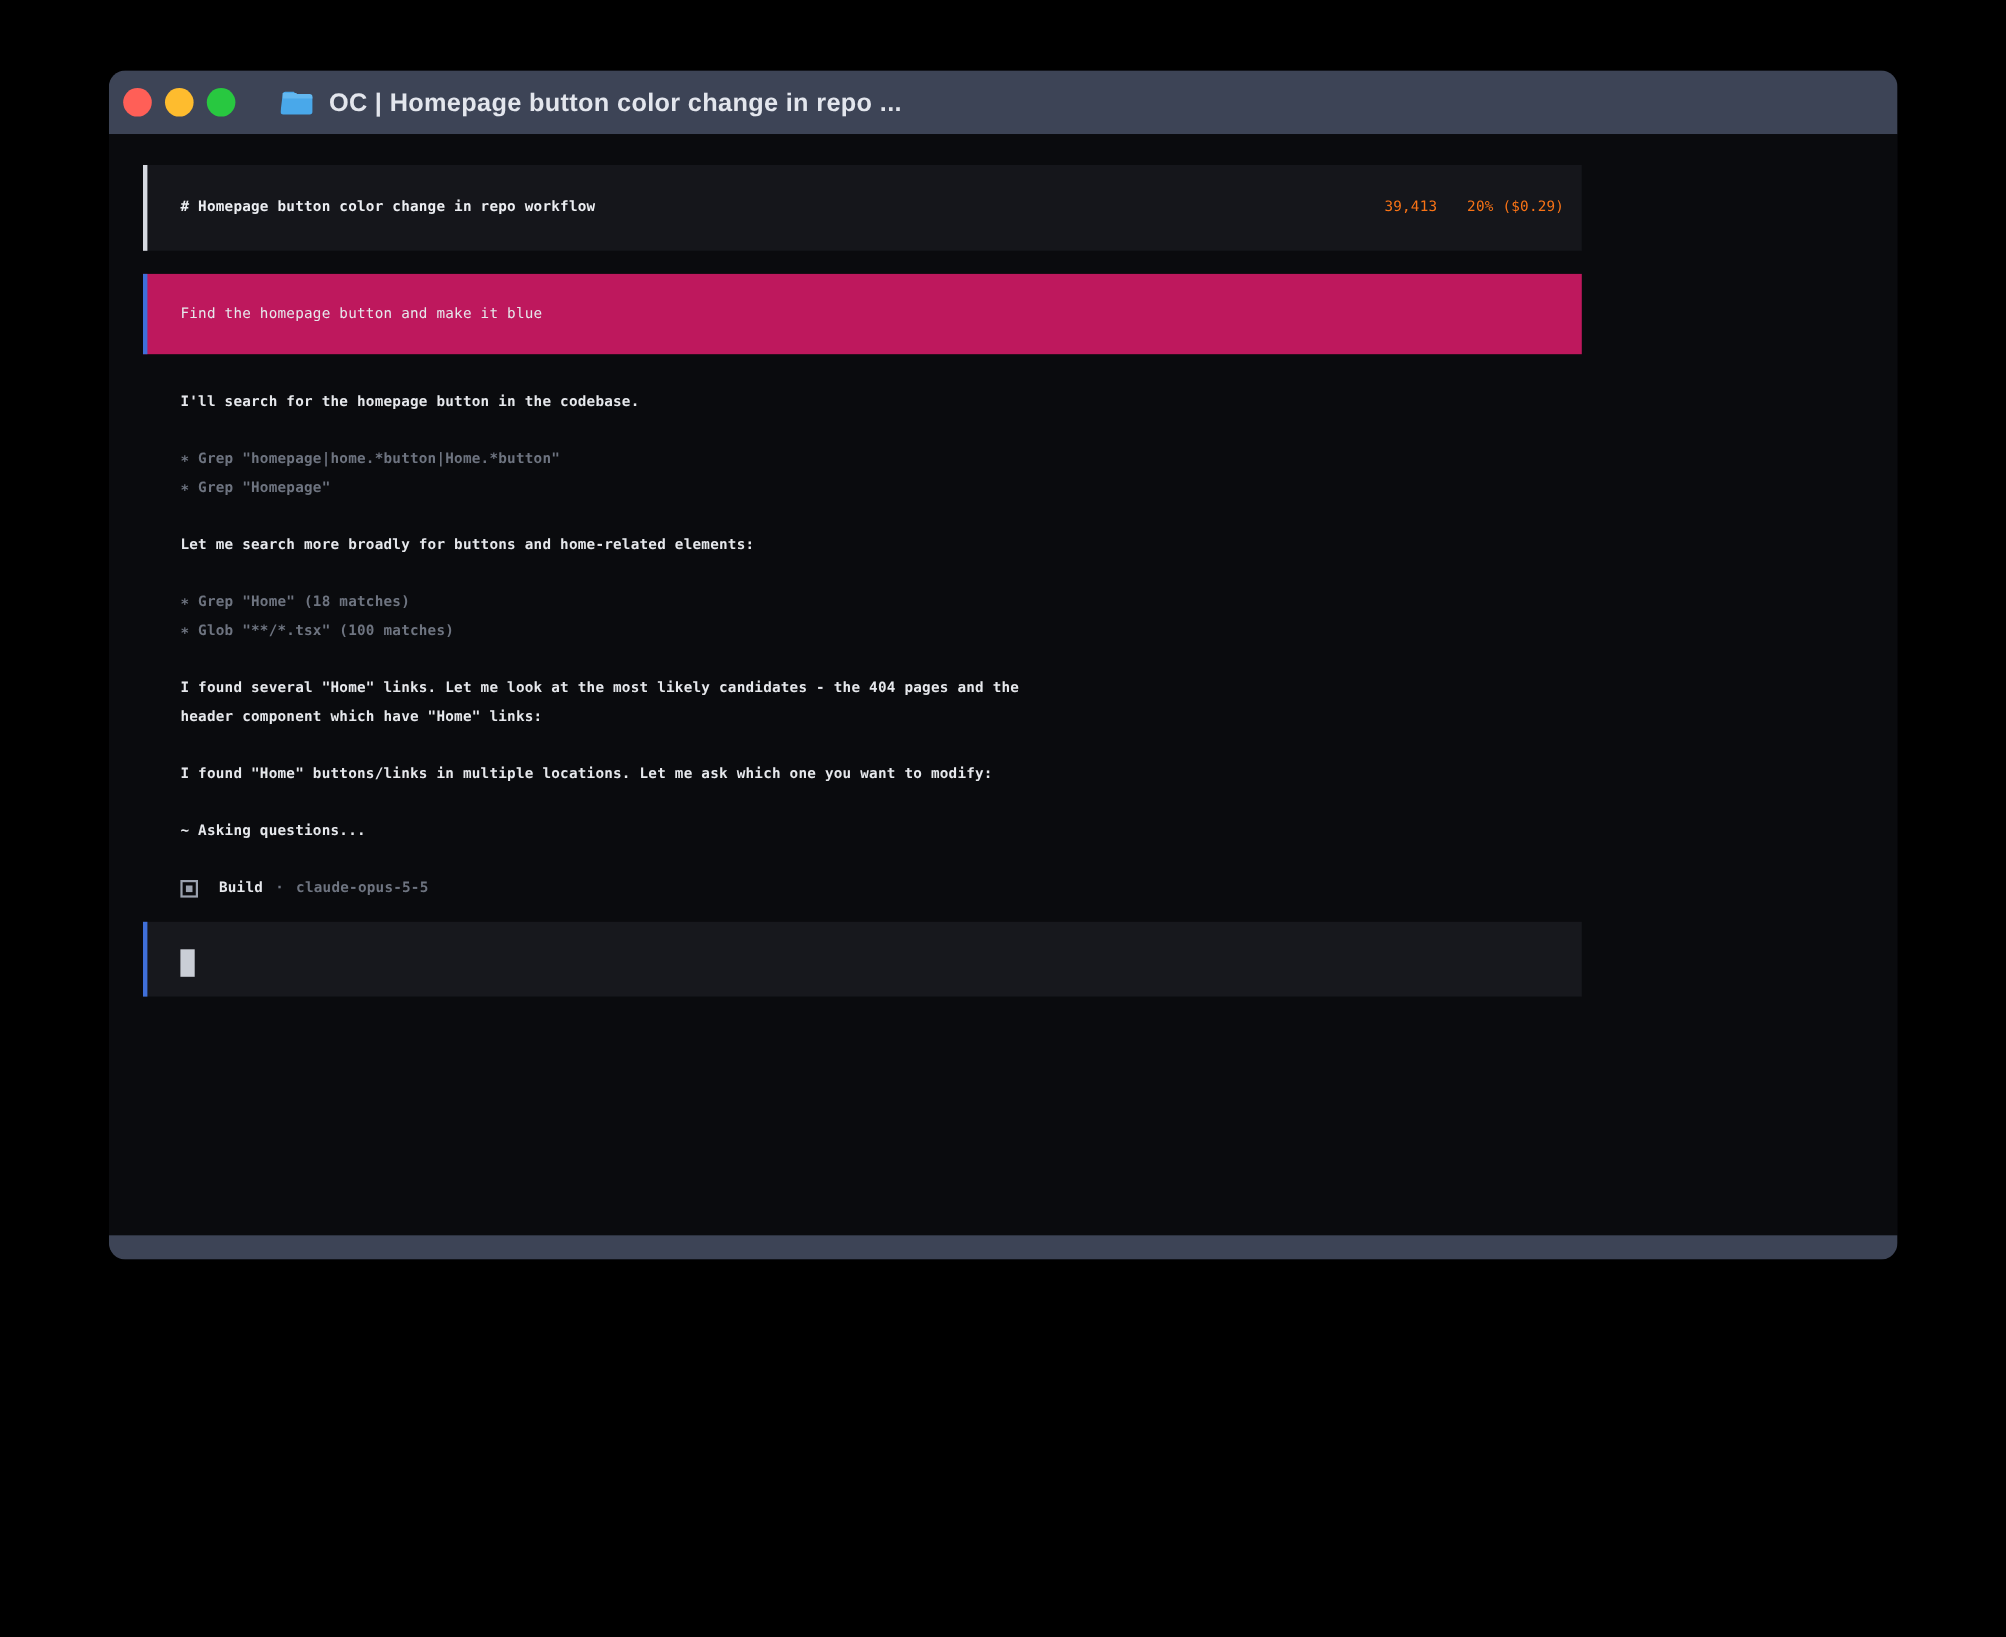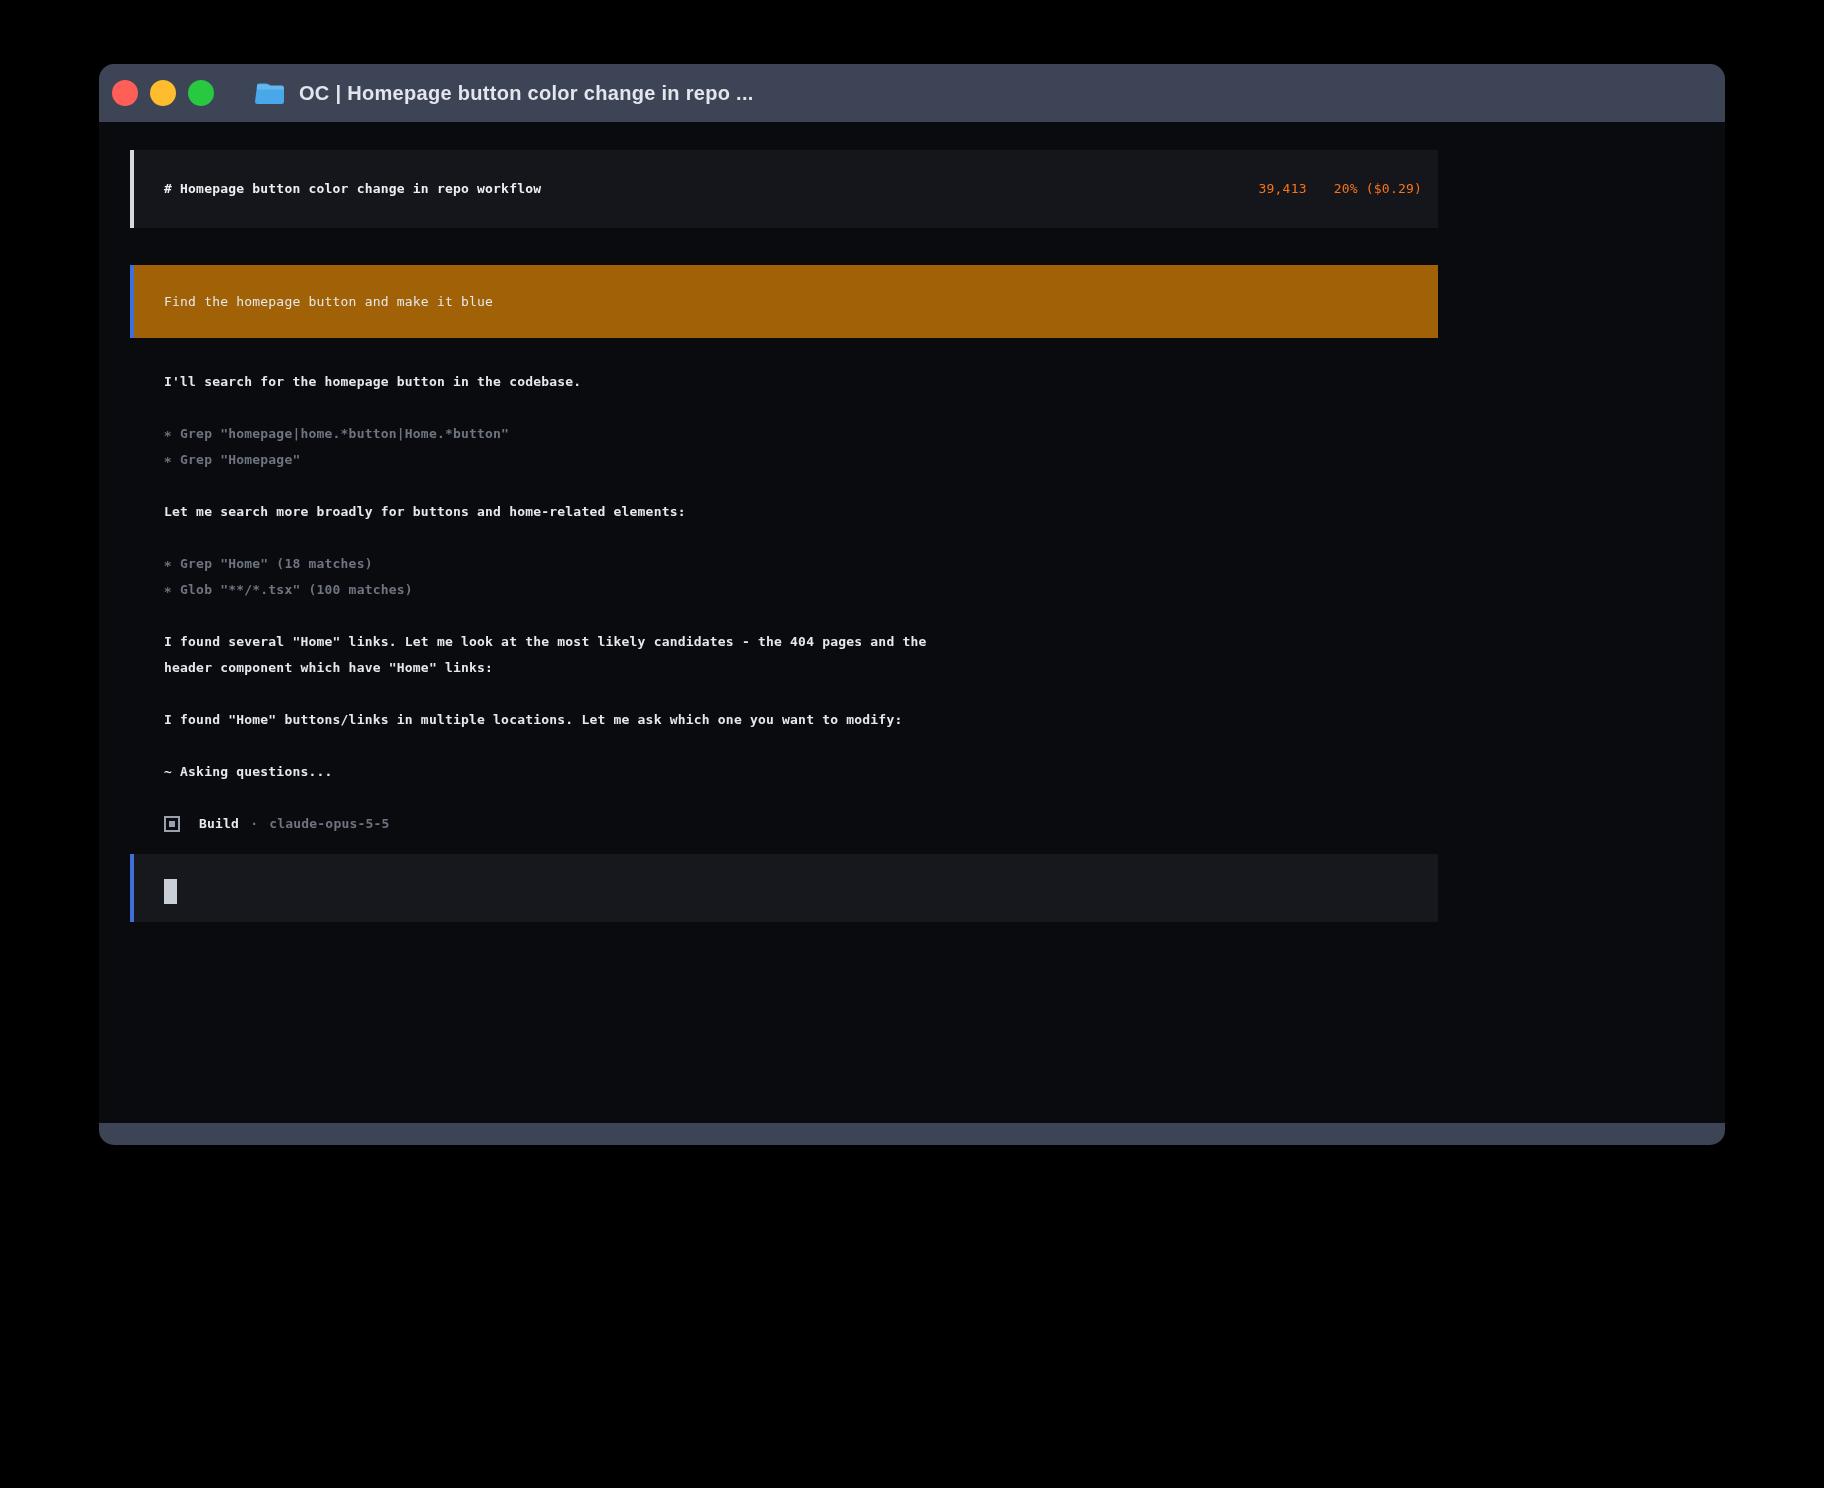--- a/index.html
+++ b/index.html
@@ -32,21 +32,21 @@
     border-radius: 50%;
     margin-right: 12px;
   }
   .light.red    { background: #ff5f57; }
   .light.yellow { background: #febc2e; }
   .light.green  { background: #28c840; }
   .folder-icon { margin-left: 29px; margin-right: 13px; display: flex; align-items: center; }
   .win-title {
     font-family: "Liberation Sans", sans-serif;
     font-weight: 700;
-    font-size: 20px;
+    font-size: 23px;
     color: #e3e6ed;
     letter-spacing: 0.3px;
   }
   
   .content {
     flex: 1 1 auto;
     background: #0a0b0e;
     padding: 28px 0 0 31px;
     font-size: 13px;
     line-height: 26px;
@@ -62,24 +62,24 @@
     height: 78px;
     display: flex;
     align-items: center;
     justify-content: space-between;
     padding: 0 16px 0 30px;
   }
   .header-title { font-weight: 700; color: #eceef2; white-space: pre; }
   .header-stats { color: #f97316; white-space: pre; }
   .header-stats .ctx { margin-left: 27px; }
   .user-block {
-    background: #a16207;
+    background: #be185d;
     border-color: #3f6fd9;
     height: 73px;
-    margin-top: 37px;
+    margin-top: 21px;
     display: flex;
     align-items: center;
     padding: 0 30px;
     white-space: pre;
   }
   .transcript { padding-left: 34px; margin-top: 31px; }
   .line { white-space: pre-wrap; min-height: 26px; font-weight: bold; }
   .mt { margin-top: 26px; }
   .t-tool { color: #6e7480; }
   .t-dim  { color: #6e7480; }

